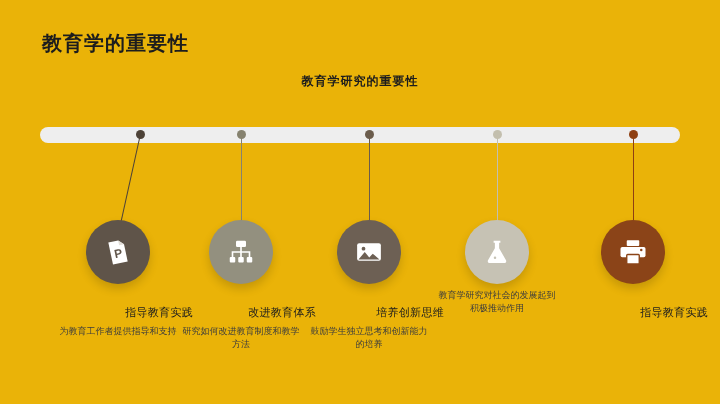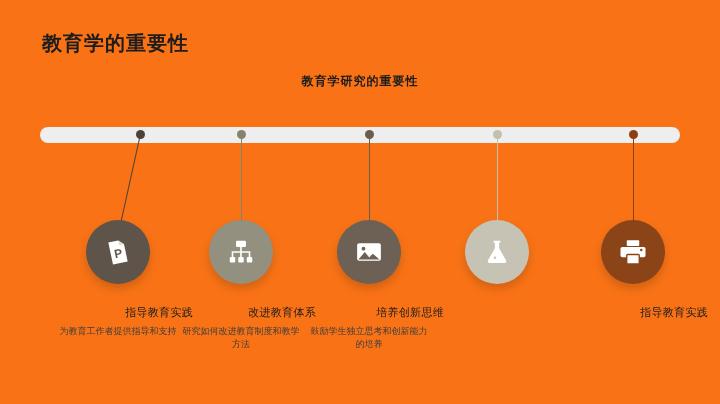--- a/index.html
+++ b/index.html
@@ -10,21 +10,21 @@
     width: 720px;
     height: 404px;
     background: #ffffff;
     font-family: "Liberation Sans", "DejaVu Sans", sans-serif;
     overflow: hidden;
     position: relative;
   }
   #slide {
     position: absolute;
     inset: 0;
-    background: #f97316;
+    background: #eab308;
   }
   
   #page-title {
     position: absolute;
     left: 42px;
     top: 30px;
     font-size: 20px;
     font-weight: bold;
     color: #1d1d1d;
     letter-spacing: 1px;
@@ -172,20 +172,21 @@
 
   <div class="node" style="left:497px;">
     <div class="bubble" style="background: rgb(198, 194, 180);">
       <span>
         <svg width="30" height="30" viewBox="0 0 24 24" aria-hidden="true">
           <path d="M9.3 3h5.4v1.6h-1V9l5.5 9.6c.55.95-.14 2.15-1.24 2.15H6.04c-1.1 0-1.79-1.2-1.24-2.15L10.3 9V4.6h-1z" fill="#ffffff"></path>
           <circle cx="10.4" cy="16.6" r="1" fill="#c6c2b4"></circle>
         </svg>
       </span>
     </div>
+    <div class="node-desc">教育学研究对社会的发展起到积极推动作用</div>
   </div>
 
   <div class="node" style="left:633px;">
     <div class="bubble" style="background: rgb(139, 68, 24);">
       <span>
         <svg width="30" height="30" viewBox="0 0 24 24" aria-hidden="true">
           <rect x="7" y="2.5" width="10" height="4.6" rx=".7" fill="#ffffff"></rect>
           <rect x="2" y="8" width="20" height="8.2" rx="1.4" fill="#ffffff"></rect>
           <rect x="7" y="14" width="10" height="7.5" rx=".7" fill="#ffffff" stroke="#8b4418" stroke-width="1.1"></rect>
           <circle cx="18.6" cy="10.4" r="1" fill="#8b4418"></circle>

